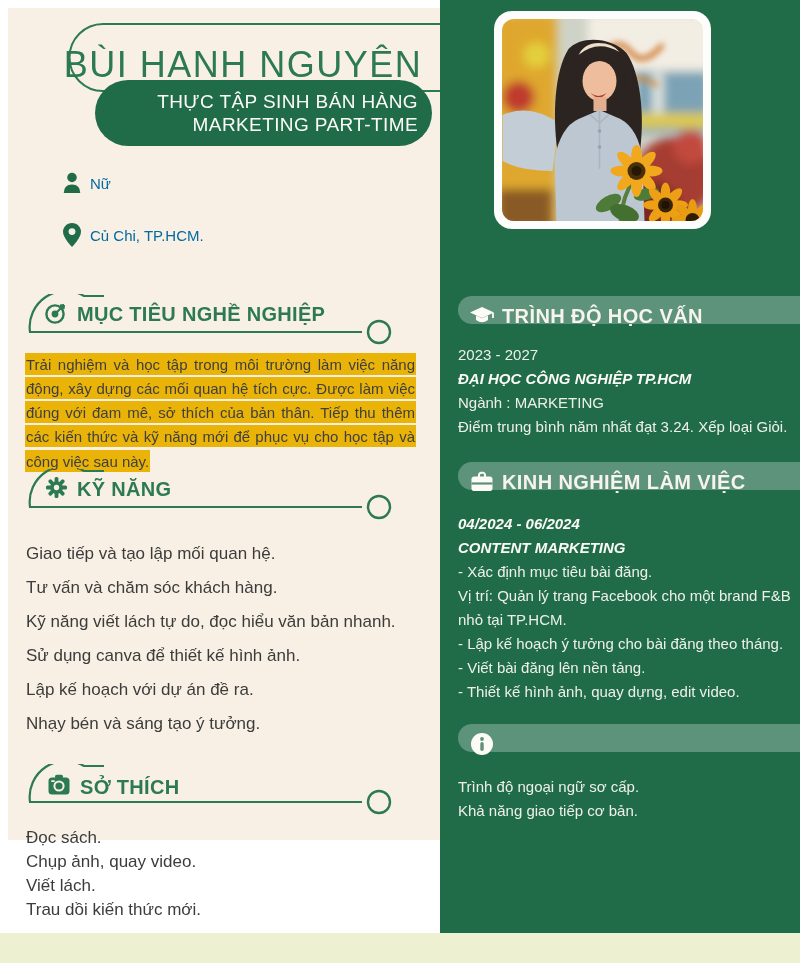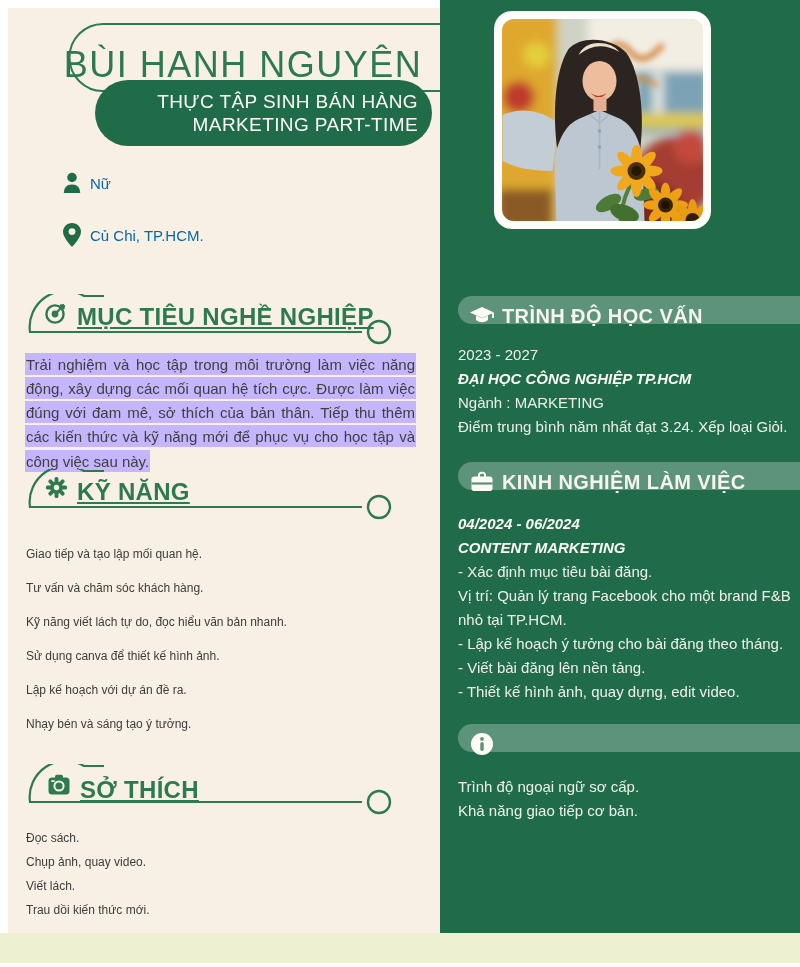--- a/index.html
+++ b/index.html
@@ -1,38 +1,38 @@
 <!DOCTYPE html>
 <html><head>
 <meta charset="utf-8">
 <style>
   html,body{margin:0;padding:0;}
   body{font-family:"Liberation Sans", sans-serif;}
   .page{position:relative;width:800px;height:967px;background:#ffffff;overflow:hidden;}
   .abs{position:absolute;}
 
   
-  .left-col{position:absolute;left:8px;top:8px;width:432px;height:925px;background:#f8f0e4;}
+  .left-col{position:absolute;left:8px;top:8px;width:432px;height:832px;background:#f8f0e4;}
   .right-col{position:absolute;left:440px;top:0;width:360px;height:933px;background:#206c49;}
   .footer-strip{position:absolute;left:0;top:933px;width:800px;height:30px;background:#edf1d2;}
 
   
   .name{position:absolute;left:52px;top:23px;width:366px;height:68px;line-height:68px;
         text-align:center;font-size:36px;letter-spacing:1.5px;color:#2d7a51;white-space:nowrap;}
   .title-pill{position:absolute;left:87px;top:72px;width:337px;height:66px;background:#206c49;
         border-radius:33px;box-sizing:border-box;padding:10px 14px 0 0;}
   .title-pill div{font-size:19px;line-height:23px;color:#fdfcf8;text-align:right;letter-spacing:0.4px;}
 
   .info-label{position:absolute;left:82px;font-size:15px;color:#0369a1;}
 
-  .sec-head{position:absolute;font-size:24px;font-weight:bold;color:#2d7a51;letter-spacing:0.3px;white-space:nowrap;text-decoration:underline;}
+  .sec-head{position:absolute;font-size:20px;font-weight:bold;color:#2d7a51;letter-spacing:0.3px;white-space:nowrap;}
   .para{position:absolute;left:17px;top:344px;width:391px;font-size:15px;line-height:24.3px;
         color:#3f3f3f;text-align:justify;}
-  .para span{background:#c4b5fd;padding:2.5px 1px;box-decoration-break:clone;-webkit-box-decoration-break:clone;}
-  .plainlist{position:absolute;left:18px;font-size:12px;color:#3c3c3c;margin:0;padding:0;list-style:none;}
+  .para span{background:#eab308;padding:2.5px 1px;box-decoration-break:clone;-webkit-box-decoration-break:clone;}
+  .plainlist{position:absolute;left:18px;font-size:17px;color:#3c3c3c;margin:0;padding:0;list-style:none;}
   .plainlist li{margin:0;}
   .skills li{line-height:34px;}
   .hobbies li{line-height:24px;}
 
   
   .photo-frame{position:absolute;left:54px;top:11px;width:217px;height:218px;background:#fdfdfb;
         border-radius:18px;}
   .photo-frame svg{position:absolute;left:8px;top:8px;border-radius:12px;}
   .pill-head{position:absolute;left:18px;width:342px;height:28px;background:rgba(255,255,255,0.27);
         border-radius:21px 0 0 21px;}

